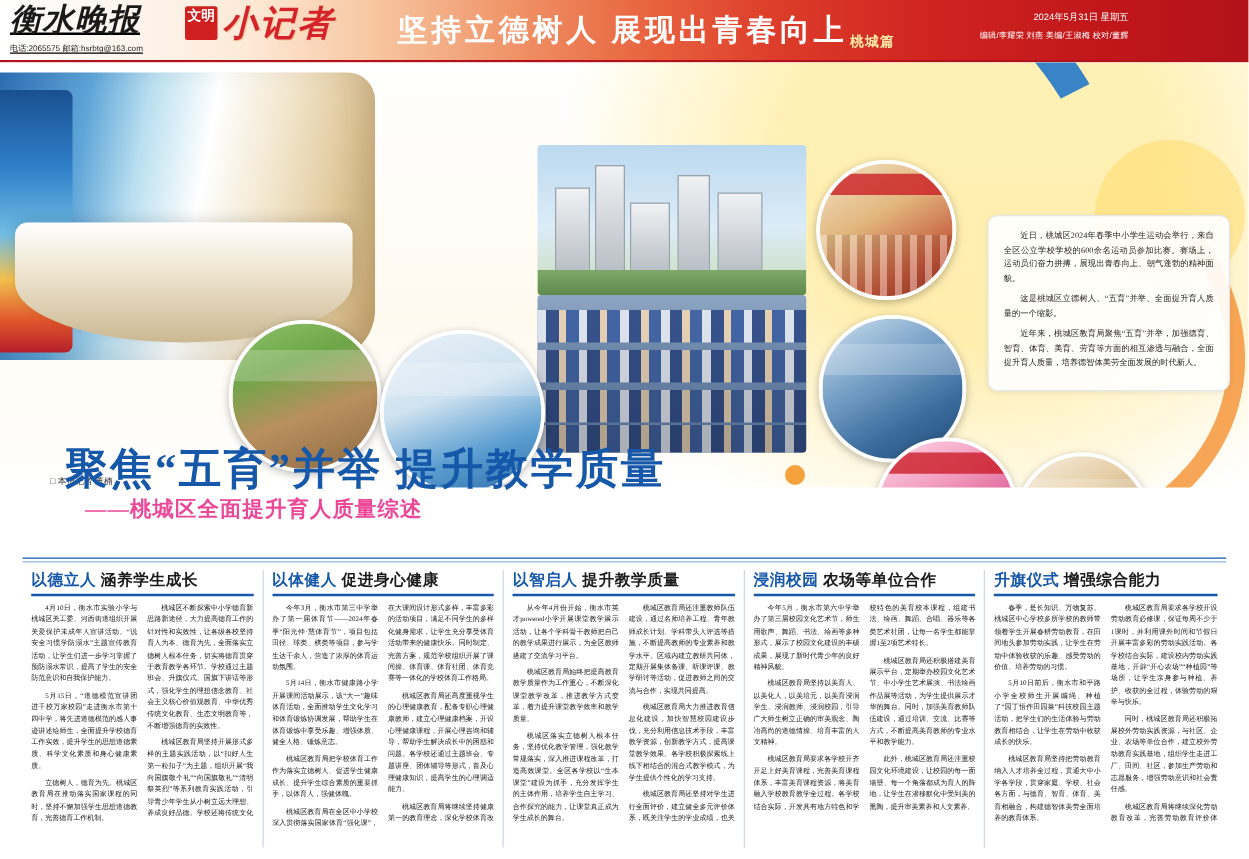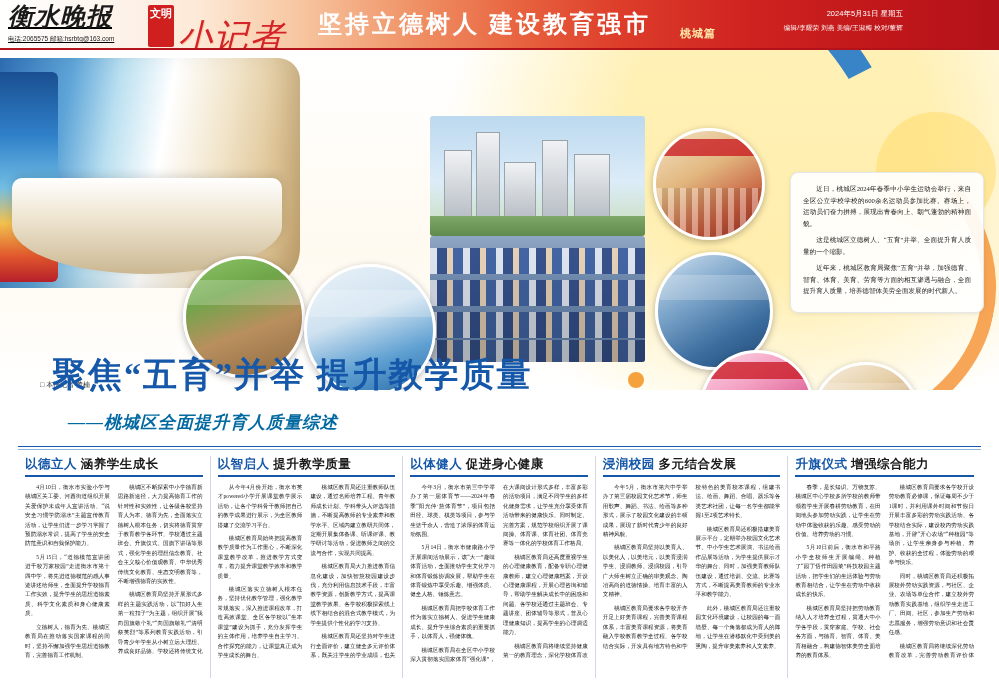--- a/index.html
+++ b/index.html
@@ -48,38 +48,38 @@
   }
   .mh-contact {
     font-size: 6.5px;
     color: #222;
     margin-top: 6px;
     letter-spacing: 0;
   }
   .mh-seal {
     position: absolute;
     left: 148px; top: 5px;
-    width: 26px; height: 42px;
+    width: 26px; height: 27px;
     background: #cf1f1f;
     color: #fff;
     font-family: "Liberation Serif", serif;
     font-size: 11px;
     font-weight: bold;
     text-align: center;
     line-height: 13px;
     padding-top: 2px;
     box-sizing: border-box;
     border-radius: 2px;
   }
   .mh-bigtitle {
     position: absolute;
-    left: 178px; top: 14px;
-    font-family: "Liberation Serif", serif;
-    font-size: 34px;
-    font-weight: normal;
+    left: 178px; top: 0;
+    font-family: "Liberation Serif", serif;
+    font-size: 28px;
+    font-weight: bold;
     font-style: italic;
     color: #d4232a;
     letter-spacing: 2px;
     text-shadow: 1px 1px 0 #f9c9a0;
   }
   .mh-slogan {
     position: absolute;
     left: 318px; top: 8px;
     font-family: "Liberation Serif", serif;
     font-size: 24px;
@@ -313,27 +313,26 @@
     position: absolute;
     left: 52px; top: 0;
     font-family: "Liberation Serif", serif;
     font-size: 34px;
     font-weight: bold;
     color: #1557a8;
     letter-spacing: 2px;
   }
   .subheadline {
     position: absolute;
-    left: 68px; top: 59px;
+    left: 68px; top: 44px;
     font-family: "Liberation Serif", serif;
     font-size: 17px;
     font-weight: bold;
-    color: #0369a1;
+    color: #ec4899;
     letter-spacing: 1px;
-    font-style: italic;
   }
   .rule {
     position: absolute;
     left: 18px; top: 446px;
     width: 963px;
     height: 1px;
     background: #1557a8;
   }
   .rule2 {
     position: absolute;
@@ -395,21 +394,21 @@
 
 <div class="page">
 
   <div class="masthead">
     <div class="mh-left">
       <div class="mh-logo">衡水晚报</div>
       <div class="mh-contact">电话:2065575    邮箱:hsrbtg@163.com</div>
     </div>
     <div class="mh-seal">文明</div>
     <div class="mh-bigtitle">小记者</div>
-    <div class="mh-slogan">坚持立德树人  建设教育强市</div>
+    <div class="mh-slogan">坚持立德树人  展现出青春向上</div>
     <div class="mh-badge">桃城篇</div>
     <div class="mh-date">2024年5月31日  星期五</div>
     <div class="mh-credits">编辑/李耀荣  刘燕    美编/王淑梅    校对/董辉</div>
   </div>
 
   <div class="hero">
     <div class="hero-bg"></div>
     <div class="dot dot-y1"></div>
     <div class="hero-books">
       <div class="hero-bookspine"></div>
@@ -479,20 +478,36 @@
         <span class="k2">涵养学生成长</span>
       </div>
       <div class="col-underline"></div>
       <div class="col-body">
         <p>4月10日，衡水市实验小学与桃城区关工委、河西街道组织开展关爱保护未成年人宣讲活动。“说安全习惯学防溺水”主题宣传教育活动，让学生们进一步学习掌握了预防溺水常识，提高了学生的安全防范意识和自我保护能力。</p>
         <p>5月15日，“道德模范宣讲团 进千校万家校园”走进衡水市第十四中学，将先进道德模范的感人事迹讲述给师生，全面提升学校德育工作实效，提升学生的思想道德素质、科学文化素质和身心健康素质。</p>
         <p>立德树人，德育为先。桃城区教育局在推动落实国家课程的同时，坚持不懈加强学生思想道德教育，完善德育工作机制。</p>
         <p>桃城区不断探索中小学德育新思路新途径，大力提高德育工作的针对性和实效性，让各级各校坚持育人为本、德育为先，全面落实立德树人根本任务，切实将德育贯穿于教育教学各环节。学校通过主题班会、升旗仪式、国旗下讲话等形式，强化学生的理想信念教育、社会主义核心价值观教育、中华优秀传统文化教育、生态文明教育等，不断增强德育的实效性。</p>
         <p>桃城区教育局坚持开展形式多样的主题实践活动，以“扣好人生第一粒扣子”为主题，组织开展“我向国旗敬个礼”“向国旗敬礼”“清明祭英烈”等系列教育实践活动，引导青少年学生从小树立远大理想、养成良好品德。学校还将传统文化与德育结合，让学生在潜移默化中接受熏陶。</p>
 
+      </div>
+    </div>
+
+    <div class="col">
+      <div class="col-head">
+        <span>以体健人</span>
+        <span class="k2">促进身心健康</span>
+      </div>
+      <div class="col-underline"></div>
+      <div class="col-body">
+        <p>今年3月，衡水市第三中学举办了第一届体育节——2024年春季“阳光仲·慧体育节”，项目包括田径、球类、棋类等项目，参与学生达千余人，营造了浓厚的体育运动氛围。</p>
+        <p>5月14日，衡水市健康路小学开展课间活动展示，该“大一”趣味体育活动，全面推动学生文化学习和体育锻炼协调发展，帮助学生在体育锻炼中享受乐趣、增强体质、健全人格、锤炼意志。</p>
+        <p>桃城区教育局把学校体育工作作为落实立德树人、促进学生健康成长、提升学生综合素质的重要抓手，以体育人，强健体魄。</p>
+        <p>桃城区教育局在全区中小学校深入贯彻落实国家体育“强化课”，在大课间设计形式多样，丰富多彩的活动项目，满足不同学生的多样化健身需求，让学生充分享受体育活动带来的健康快乐。同时制定、完善方案，规范学校组织开展了课间操、体育课、体育社团、体育竞赛等一体化的学校体育工作格局。</p>
+        <p>桃城区教育局还高度重视学生的心理健康教育，配备专职心理健康教师，建立心理健康档案，开设心理健康课程，开展心理咨询和辅导，帮助学生解决成长中的困惑和问题。各学校还通过主题班会、专题讲座、团体辅导等形式，普及心理健康知识，提高学生的心理调适能力。</p>
+        <p>桃城区教育局将继续坚持健康第一的教育理念，深化学校体育改革，完善体育教育体系，促进学生身心健康全面发展。</p>
       </div>
     </div>
 
     <div class="col">
       <div class="col-head">
         <span>以智启人</span>
         <span class="k2">提升教学质量</span>
       </div>
       <div class="col-underline"></div>
       <div class="col-body">
@@ -500,38 +515,22 @@
         <p>桃城区教育局始终把提高教育教学质量作为工作重心，不断深化课堂教学改革，推进教学方式变革，着力提升课堂教学效率和教学质量。</p>
         <p>桃城区落实立德树人根本任务，坚持优化教学管理，强化教学常规落实，深入推进课程改革，打造高效课堂。全区各学校以“生本课堂”建设为抓手，充分发挥学生的主体作用，培养学生自主学习、合作探究的能力，让课堂真正成为学生成长的舞台。</p>
         <p>桃城区教育局还注重教师队伍建设，通过名师培养工程、青年教师成长计划、学科带头人评选等措施，不断提高教师的专业素养和教学水平。区域内建立教研共同体，定期开展集体备课、听课评课、教学研讨等活动，促进教师之间的交流与合作，实现共同提高。</p>
         <p>桃城区教育局大力推进教育信息化建设，加快智慧校园建设步伐，充分利用信息技术手段，丰富教学资源，创新教学方式，提高课堂教学效果。各学校积极探索线上线下相结合的混合式教学模式，为学生提供个性化的学习支持。</p>
         <p>桃城区教育局还坚持对学生进行全面评价，建立健全多元评价体系，既关注学生的学业成绩，也关注学生的综合素质发展，引导学生全面而有个性地发展。</p>
       </div>
     </div>
 
     <div class="col">
       <div class="col-head">
-        <span>以体健人</span>
-        <span class="k2">促进身心健康</span>
-      </div>
-      <div class="col-underline"></div>
-      <div class="col-body">
-        <p>今年3月，衡水市第三中学举办了第一届体育节——2024年春季“阳光仲·慧体育节”，项目包括田径、球类、棋类等项目，参与学生达千余人，营造了浓厚的体育运动氛围。</p>
-        <p>5月14日，衡水市健康路小学开展课间活动展示，该“大一”趣味体育活动，全面推动学生文化学习和体育锻炼协调发展，帮助学生在体育锻炼中享受乐趣、增强体质、健全人格、锤炼意志。</p>
-        <p>桃城区教育局把学校体育工作作为落实立德树人、促进学生健康成长、提升学生综合素质的重要抓手，以体育人，强健体魄。</p>
-        <p>桃城区教育局在全区中小学校深入贯彻落实国家体育“强化课”，在大课间设计形式多样，丰富多彩的活动项目，满足不同学生的多样化健身需求，让学生充分享受体育活动带来的健康快乐。同时制定、完善方案，规范学校组织开展了课间操、体育课、体育社团、体育竞赛等一体化的学校体育工作格局。</p>
-        <p>桃城区教育局还高度重视学生的心理健康教育，配备专职心理健康教师，建立心理健康档案，开设心理健康课程，开展心理咨询和辅导，帮助学生解决成长中的困惑和问题。各学校还通过主题班会、专题讲座、团体辅导等形式，普及心理健康知识，提高学生的心理调适能力。</p>
-        <p>桃城区教育局将继续坚持健康第一的教育理念，深化学校体育改革，完善体育教育体系，促进学生身心健康全面发展。</p>
-      </div>
-    </div>
-
-    <div class="col">
-      <div class="col-head">
         <span>浸润校园</span>
-        <span class="k2">多元结合发展</span>
+        <span class="k2">农场等单位合作</span>
       </div>
       <div class="col-underline"></div>
       <div class="col-body">
         <p>今年5月，衡水市第六中学举办了第三届校园文化艺术节，师生用歌声、舞蹈、书法、绘画等多种形式，展示了校园文化建设的丰硕成果，展现了新时代青少年的良好精神风貌。</p>
         <p>桃城区教育局坚持以美育人、以美化人，以美培元，以美育浸润学生、浸润教师、浸润校园，引导广大师生树立正确的审美观念、陶冶高尚的道德情操、培育丰富的人文精神。</p>
         <p>桃城区教育局要求各学校开齐开足上好美育课程，完善美育课程体系，丰富美育课程资源，将美育融入学校教育教学全过程。各学校结合实际，开发具有地方特色和学校特色的美育校本课程，组建书法、绘画、舞蹈、合唱、器乐等各类艺术社团，让每一名学生都能掌握1至2项艺术特长。</p>
         <p>桃城区教育局还积极搭建美育展示平台，定期举办校园文化艺术节、中小学生艺术展演、书法绘画作品展等活动，为学生提供展示才华的舞台。同时，加强美育教师队伍建设，通过培训、交流、比赛等方式，不断提高美育教师的专业水平和教学能力。</p>
         <p>此外，桃城区教育局还注重校园文化环境建设，让校园的每一面墙壁、每一个角落都成为育人的阵地，让学生在潜移默化中受到美的熏陶，提升审美素养和人文素养。</p>
       </div>
     </div>

